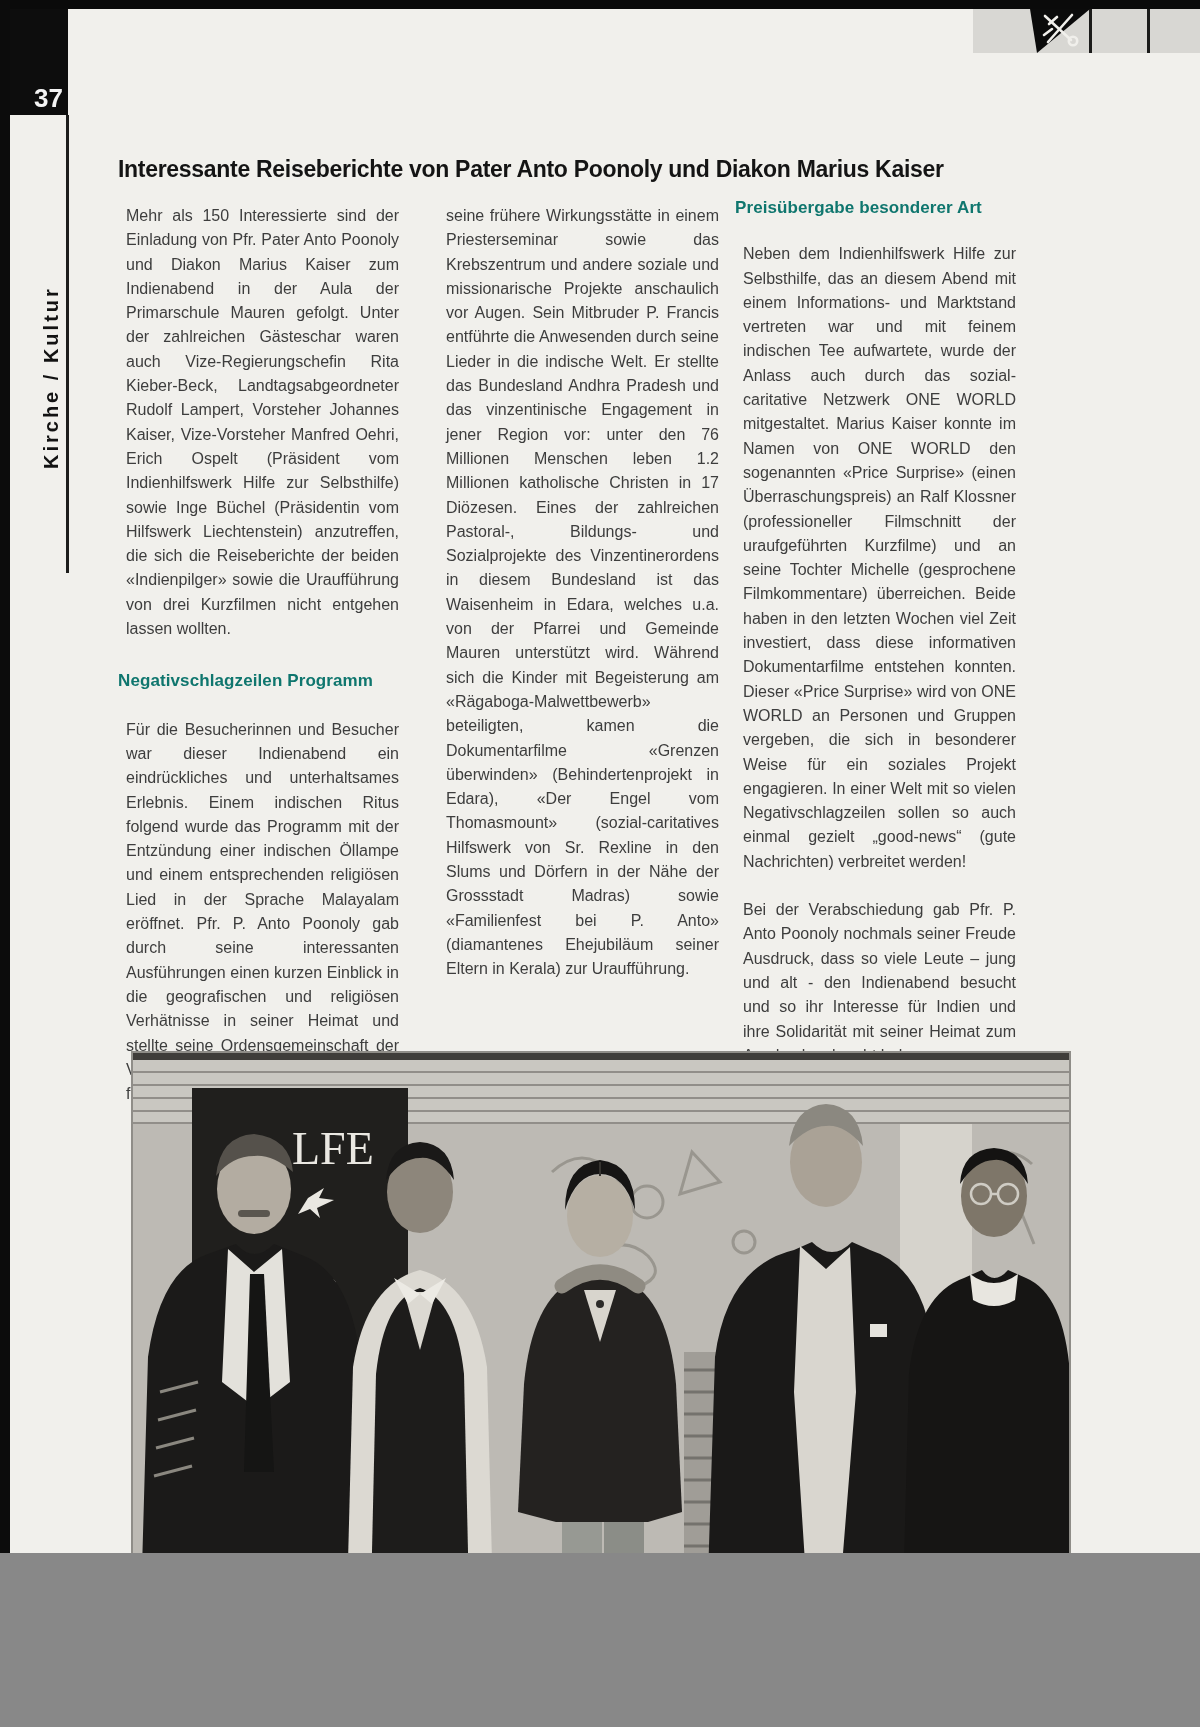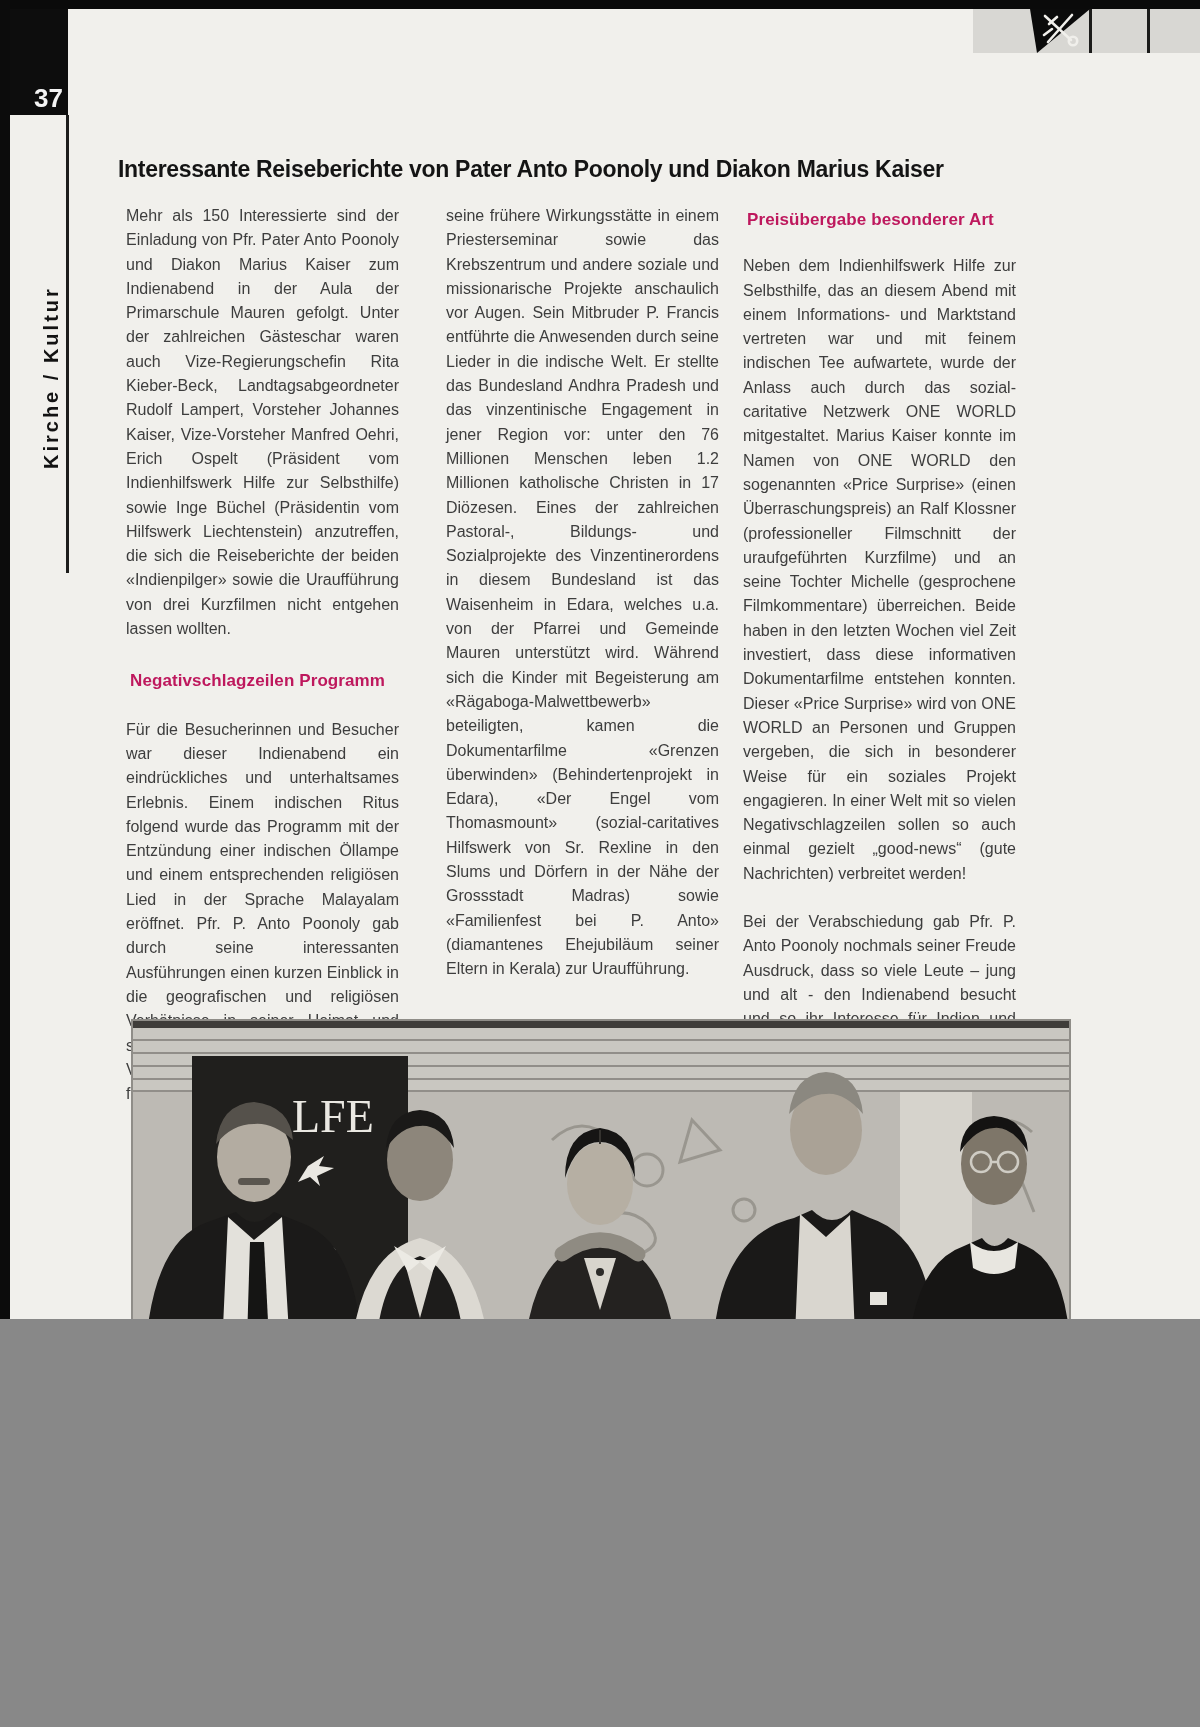--- a/index.html
+++ b/index.html
@@ -1,17 +1,17 @@
 <!DOCTYPE html>
 <html lang="de"><head>
 <meta charset="utf-8">
 <style>
   html,body{margin:0;padding:0;background:#888;}
   .page{
-    position:relative;width:1200px;height:1319px;margin:0 auto;
+    position:relative;width:1200px;height:1553px;margin:0 auto;
     background:#f1f0ec;overflow:hidden;
     font-family:"Liberation Sans",sans-serif;color:#3c3c3c;
   }
   .topbar{position:absolute;left:0;top:0;width:1200px;height:9px;background:#0a0a0a;}
   .bottombar{position:absolute;left:0;top:1716px;width:1200px;height:11px;background:#0a0a0a;}
   .spine{position:absolute;left:0;top:0;width:10px;height:1727px;background:#0c0c0c;}
   .pagenum-box{
     position:absolute;left:10px;top:9px;width:58px;height:106px;background:#0d0d0d;
   }
   .pagenum-box .num{
@@ -40,27 +40,27 @@
   .col{
     position:absolute;top:196px;width:289px;
     font-size:16px;line-height:24.3px;text-align:justify;
     color:#3d3d3d;hyphens:auto;-webkit-hyphens:auto;
   }
   .col p{margin:8px;}
   .col1{left:118px;}
   .col2{left:438px;}
   .col3{left:735px;}
   .col h3{
-    margin:12px;font-size:17px;color:#be185d;letter-spacing:0.1px;text-align:left;
+    margin:0;font-size:17px;color:#0f766e;letter-spacing:0.1px;text-align:left;
   }
   .col1 h3{margin-top:28px;margin-bottom:24px;}
   .col3 h3{margin-bottom:22px;}
   .col .p2{margin-top:24px;}
   .photo-wrap{
-    position:absolute;left:132px;top:1020px;width:938px;height:588px;
+    position:absolute;left:132px;top:1052px;width:938px;height:588px;
     background:#fde047;box-shadow:0 0 0 1px #8f8d88;
   }
   .caption{
     position:absolute;left:134px;top:1650px;width:930px;
     font-style:italic;font-size:15.5px;color:#a21caf;letter-spacing:0.1px;
     white-space:nowrap;
   }
 </style>
 </head>
 <body>

